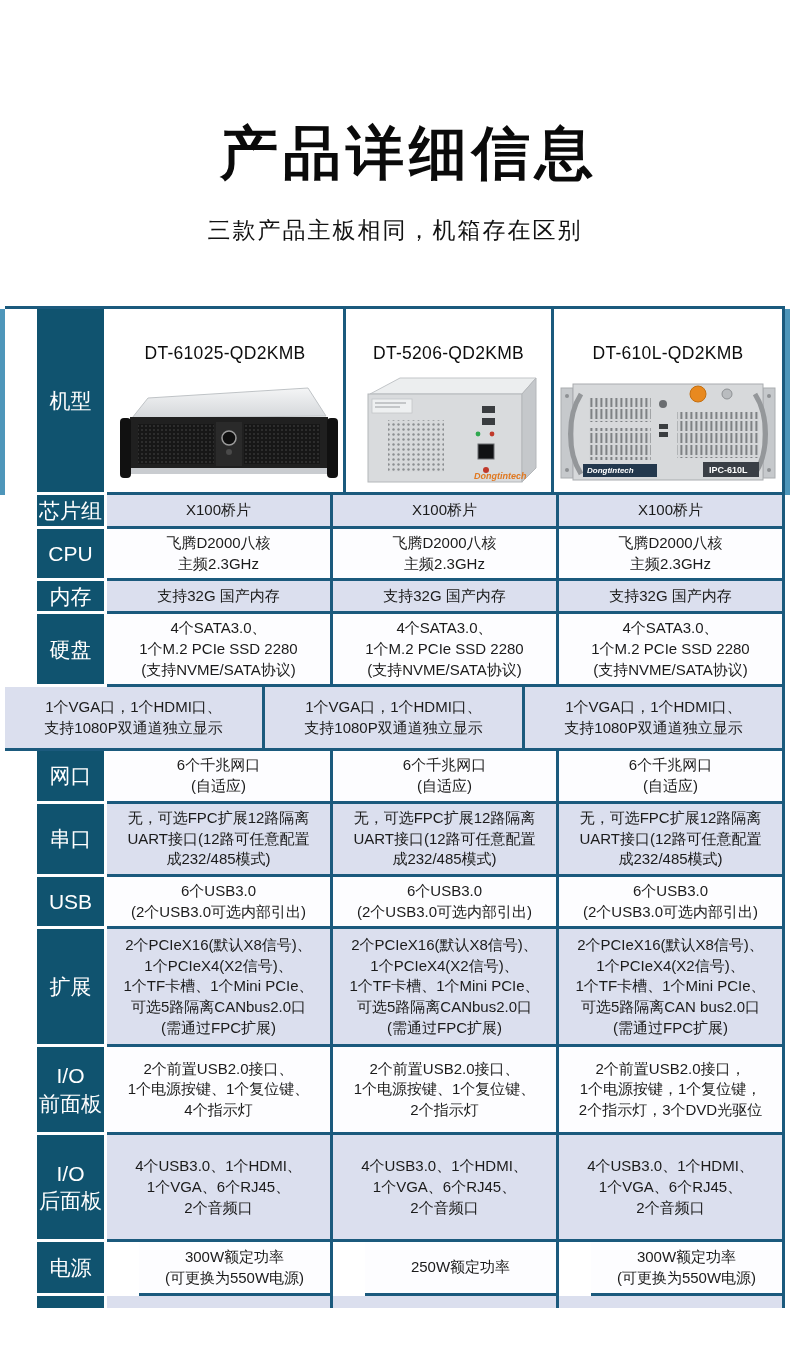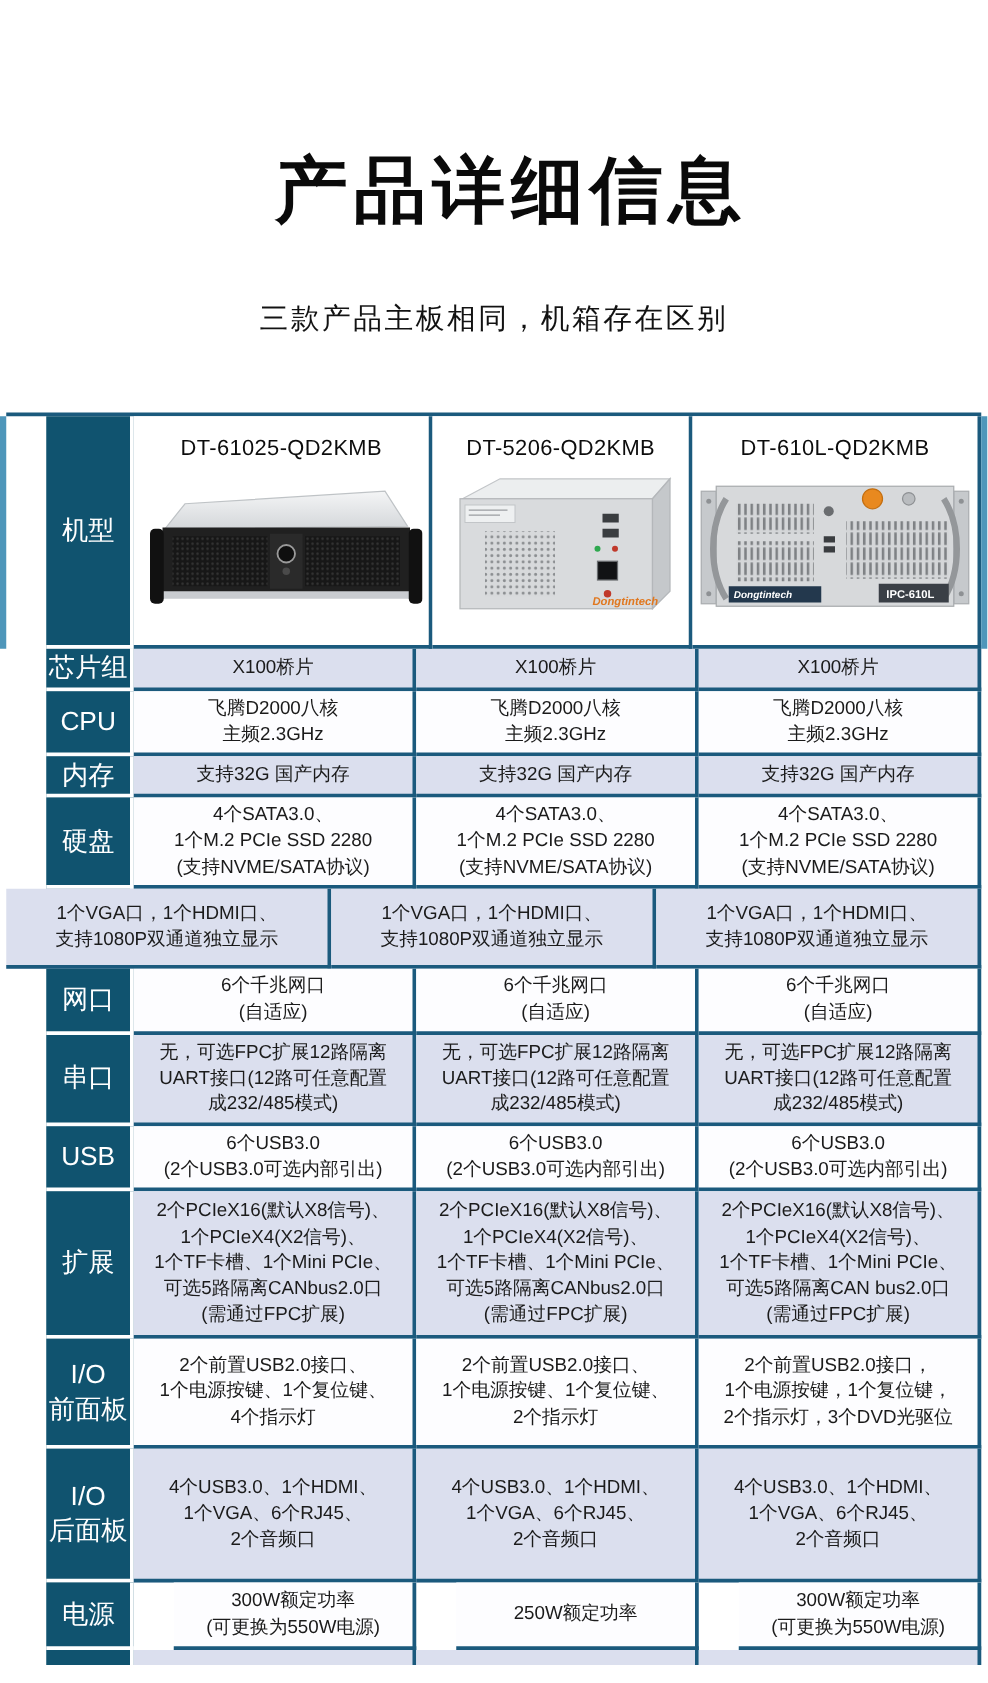--- a/index.html
+++ b/index.html
@@ -7,21 +7,21 @@
     width:790px;height:1346px;overflow:hidden;background:#ffffff;
     font-family:"Liberation Sans","DejaVu Sans",sans-serif;color:#1b1b1b;
   }
   
   .hero{padding-top:120px;text-align:center;}
   .hero-title{
     margin:0;font-size:58px;line-height:66px;font-weight:800;
     letter-spacing:5px;color:#0a0a0a;padding-left:28px;
   }
   .hero-subtitle{
-    margin:52px 0 0 0;font-size:23px;line-height:32px;color:#121212;letter-spacing:2px;
+    margin:28px 0 0 0;font-size:23px;line-height:32px;color:#121212;letter-spacing:2px;
   }
   
   .spec-table{margin:60px 5px 0 5px;border-top:3px solid #1B5A7D;}
   .trow{display:flex;align-items:stretch;}
   .th{
     flex:0 0 67px;background:#10536F;color:#ffffff;
     display:flex;align-items:center;justify-content:center;text-align:center;
     font-size:21px;line-height:1.3;white-space:pre-line;
     border-right:3px solid #ffffff;border-bottom:3px solid #ffffff;margin-left:32px;
   }
@@ -33,21 +33,21 @@
   }
   .row-lav .td{background:#DBDFEE;}
   .row-white .td{background:#FDFDFF;}
   
   .row-model{position:relative;}
   .row-model::before,.row-model::after{
     content:"";position:absolute;top:0;bottom:0;width:5px;background:#4E96BA;
   }
   .row-model::before{left:-5px;}
   .row-model::after{right:-5px;}
-  .row-model .td{background:#ffffff;flex-direction:column;justify-content:flex-start;padding-top:13px;}
+  .row-model .td{background:#ffffff;flex-direction:column;justify-content:flex-end;padding-top:13px;}
   .model-title{font-size:17.5px;color:#0c0c0c;margin-bottom:5px;letter-spacing:.3px;}
   .chassis{display:block;margin-top:2px;}
   
   .h-model{min-height:186px;box-sizing:border-box;}
   .h-chip{min-height:34px;}  .h-cpu{min-height:48px;}  .h-mem{min-height:33px;}
   .h-disk{min-height:65px;}  .h-disp{min-height:64px;} .h-lan{min-height:50px;}
   .h-ser{min-height:73px;}   .h-usb{min-height:48px;}  .h-exp{min-height:118px;}
   .h-iof{min-height:88px;}   .h-ior{min-height:107px;} .h-pow{min-height:54px;gap:32px;}
   .h-part{height:12px;}
   .h-part .th,.h-part .td{border-bottom:none;}

